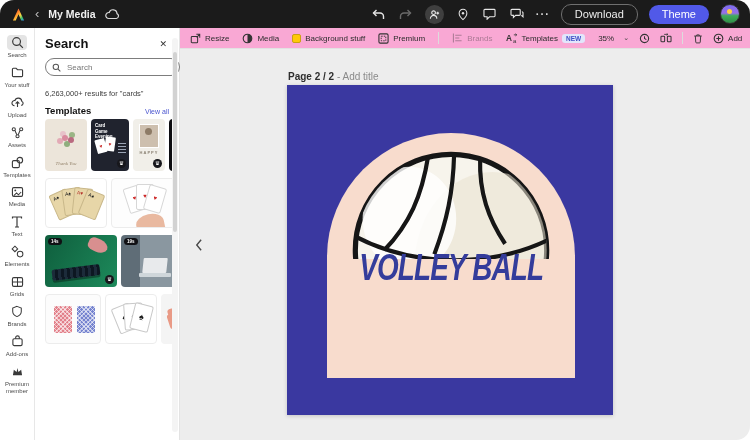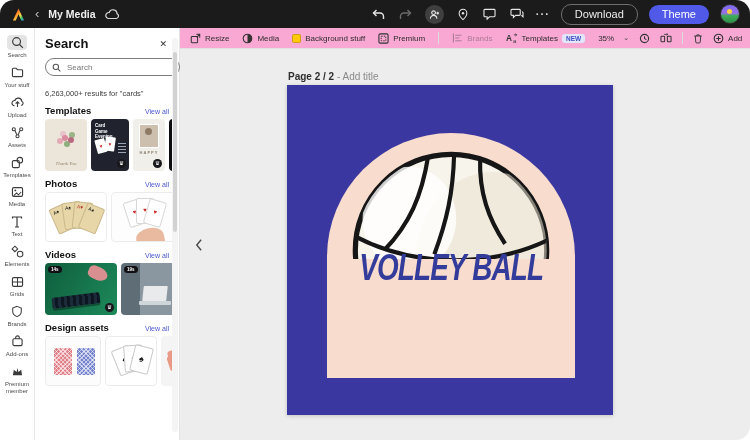--- a/index.html
+++ b/index.html
@@ -357,66 +357,54 @@
             <div class="crown">♛</div>
           </div>
           <div class="thumb t-dark">
             
             
           </div>
         </div>
       </div>
 
       <div class="section">
-        <div class="sec-head">
-          <div class="sec-title">Photos</div>
-          <div class="view-all" style="color: rgb(74, 85, 207);">View all</div>
-        </div>
         <div class="thumb-row row-photos">
           <div class="thumb p-aces">
             <div class="acard ac1">A♠</div>
             <div class="acard ac2">A♠</div>
             <div class="acard ac3">A♥</div>
             <div class="acard ac4">A♠</div>
           </div>
           <div class="thumb p-hand">
             <div class="hcard hc1">♥</div>
             <div class="hcard hc2">♥</div>
             <div class="hcard hc3">♥</div>
             <div class="hand-skin"></div>
           </div>
         </div>
       </div>
 
       <div class="section">
-        <div class="sec-head">
-          <div class="sec-title">Videos</div>
-          <div class="view-all" style="color: rgb(74, 85, 207);">View all</div>
-        </div>
         <div class="thumb-row row-videos">
           <div class="thumb v-green">
             <div class="dur">14s</div>
             <div class="spread"></div>
             <div class="v-hand"></div>
             <div class="crown">♛</div>
           </div>
           <div class="thumb v-laptop">
             <div class="dur">19s</div>
             <div class="laptop-base"></div>
             <div class="laptop-screen"></div>
           </div>
         </div>
       </div>
 
 
       <div class="section">
-        <div class="sec-head">
-          <div class="sec-title">Design assets</div>
-          <div class="view-all" style="color: rgb(74, 85, 207);">View all</div>
-        </div>
         <div class="thumb-row row-design">
           <div class="thumb d-backs">
             <div class="back red"></div>
             <div class="back blue"></div>
 
           </div>
           <div class="thumb d-fan">
             <div class="fcard fc1">♠</div>
             <div class="fcard fc2">♠</div>
             <div class="fcard fc3">♠</div>

